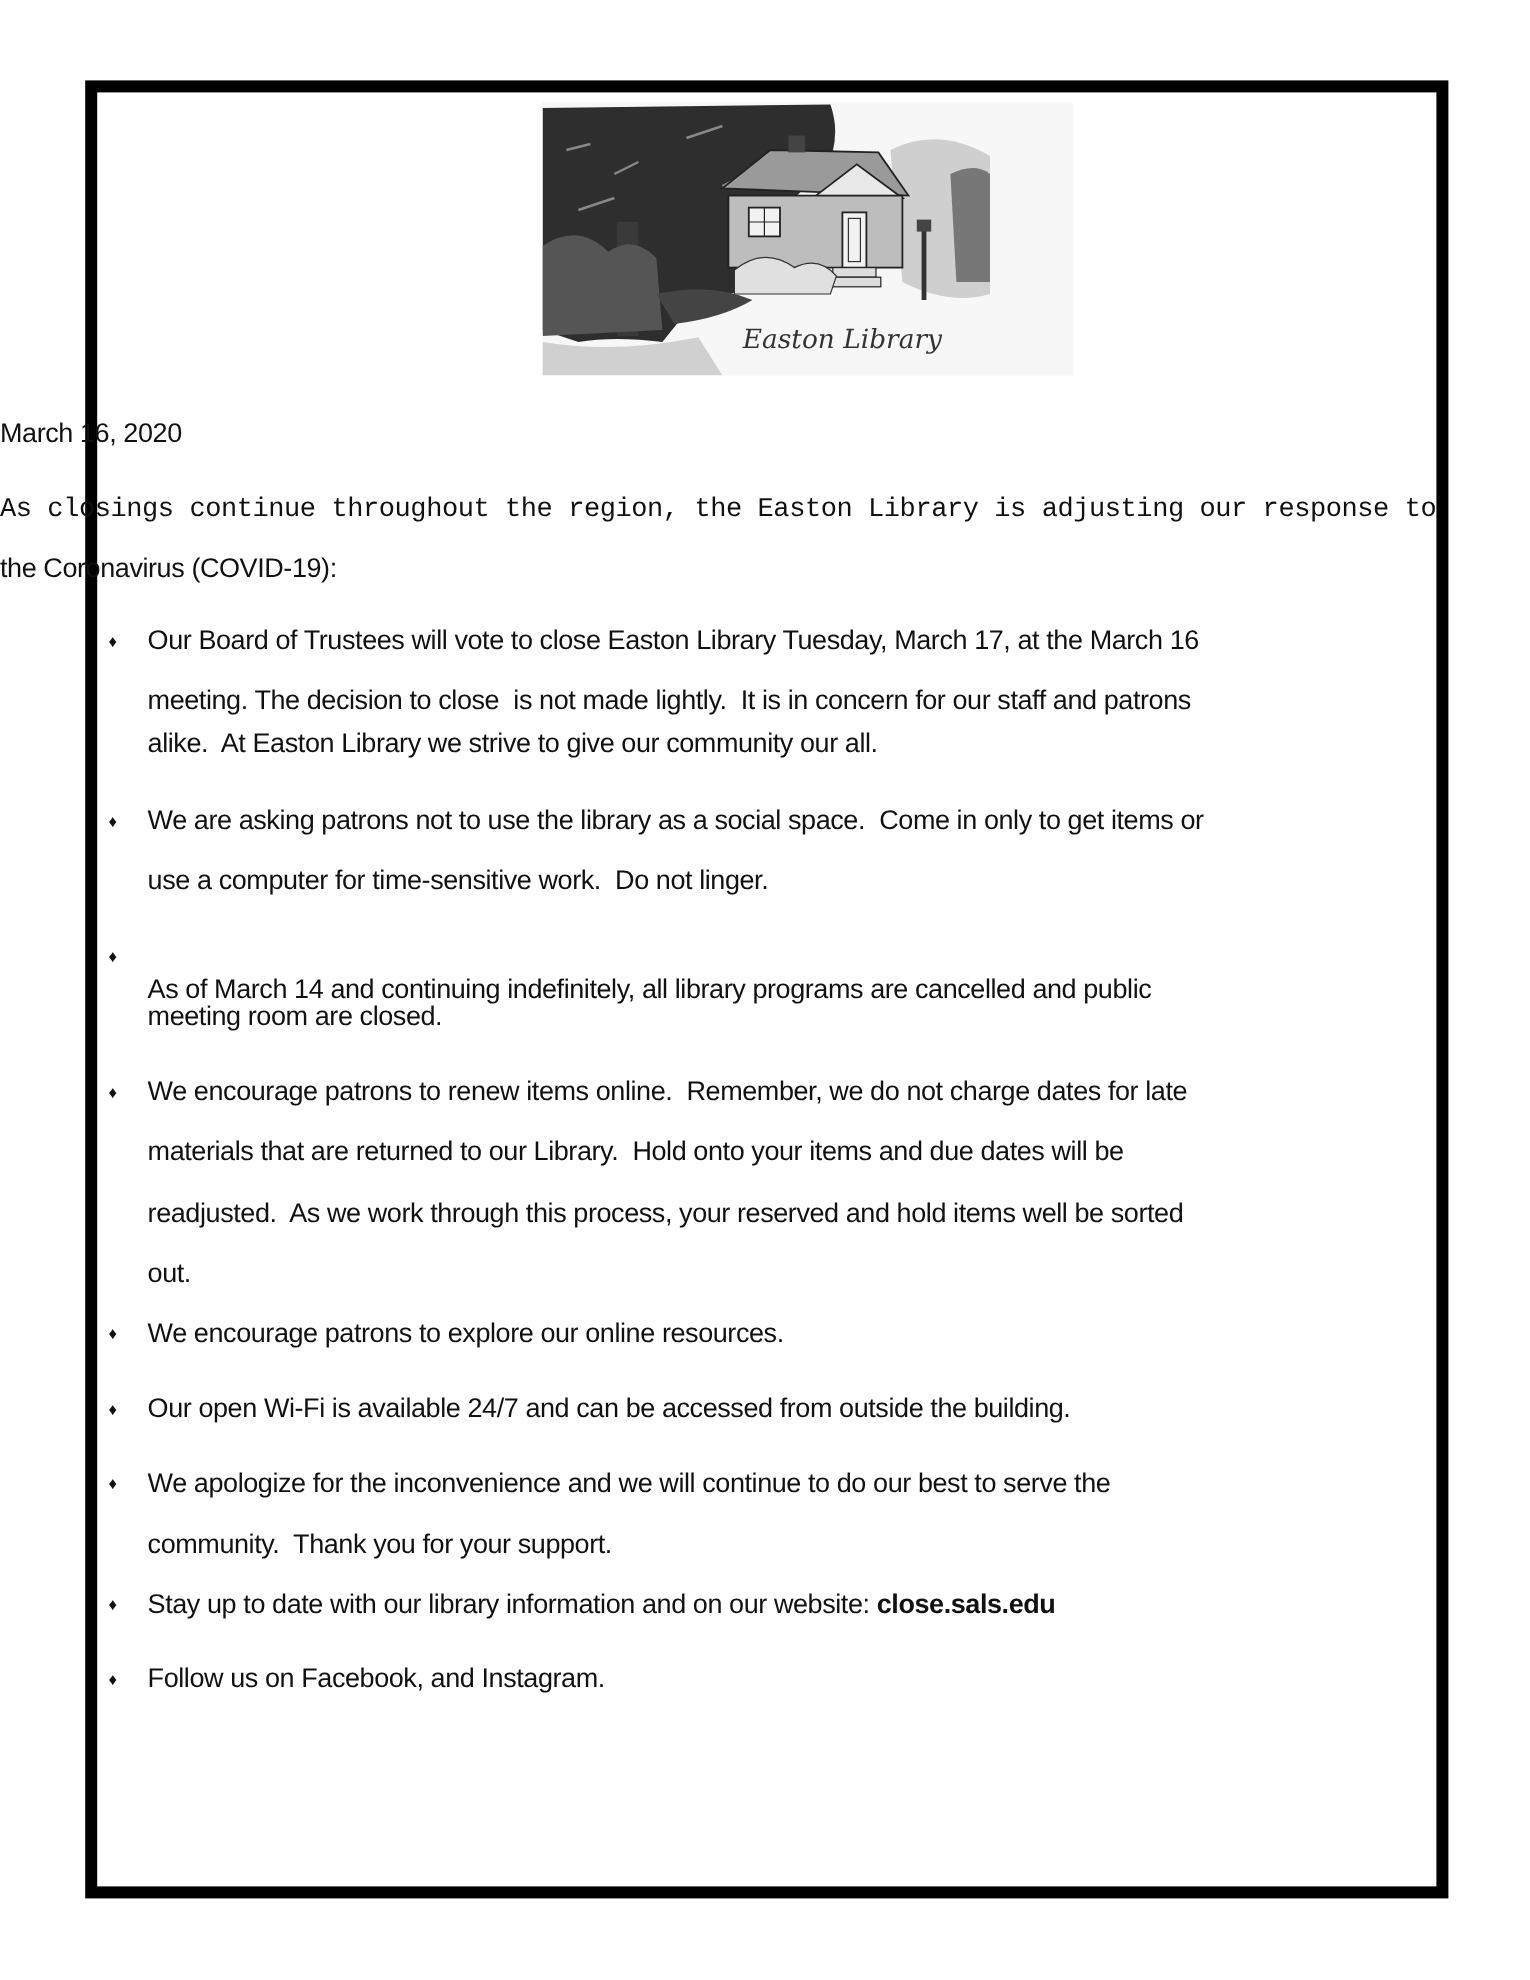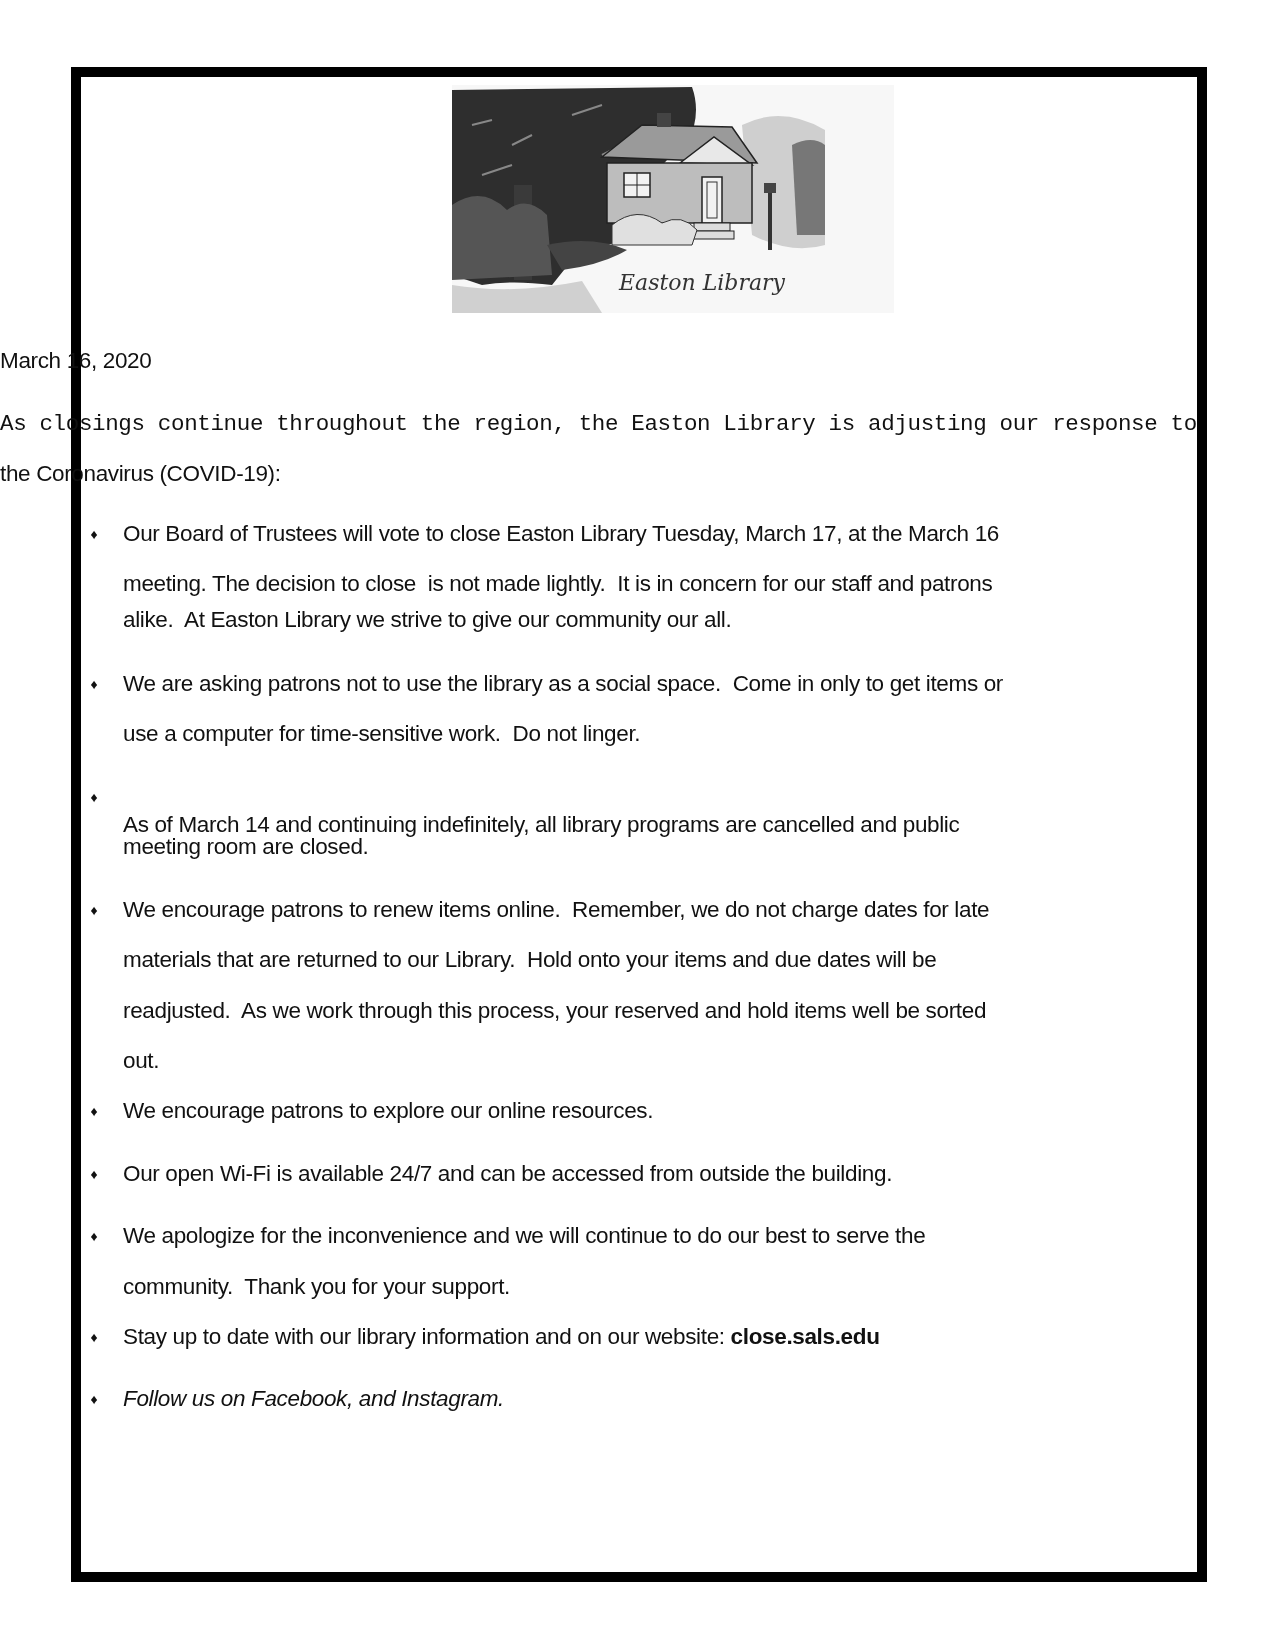--- a/index.html
+++ b/index.html
@@ -92,13 +92,13 @@
 <div class="line txt" style="top:1159px;">Our open Wi-Fi is available 24/7 and can be accessed from outside the building.</div>
 
 <div class="bullet" style="top:1221px;">♦</div>
 <div class="line txt" style="top:1221px;">We apologize for the inconvenience and we will continue to do our best to serve the</div>
 <div class="line txt" style="top:1272px;">community.  Thank you for your support.</div>
 
 <div class="bullet" style="top:1322px;">♦</div>
 <div class="line txt" style="top:1322px;"><span>Stay up to date with our library information and on our website: </span><b>close.sals.edu</b></div>
 
 <div class="bullet" style="top:1384px;">♦</div>
-<div class="line txt" style="top:1384px;font-style:italic;">Follow us on Facebook, and Instagram.</div>
+<div class="line txt" style="top:1384px;">Follow us on Facebook, and Instagram.</div>
 
 </body></html>

